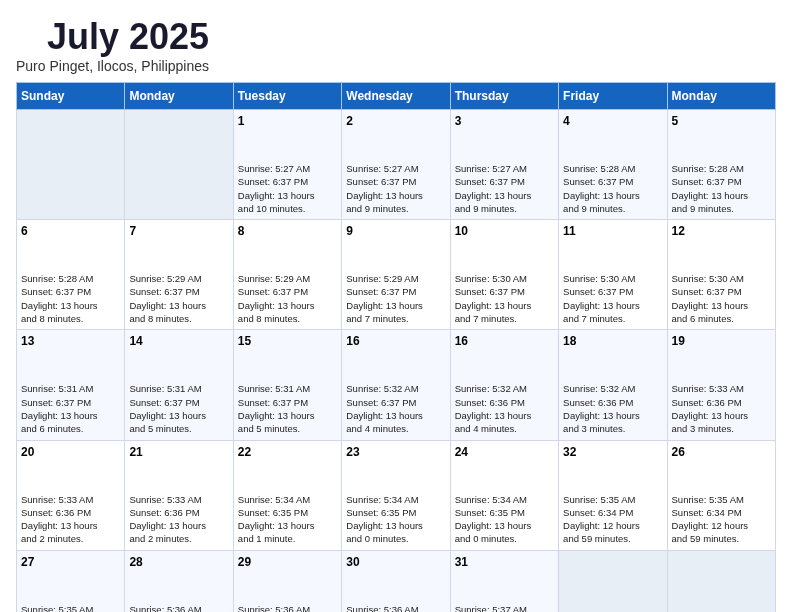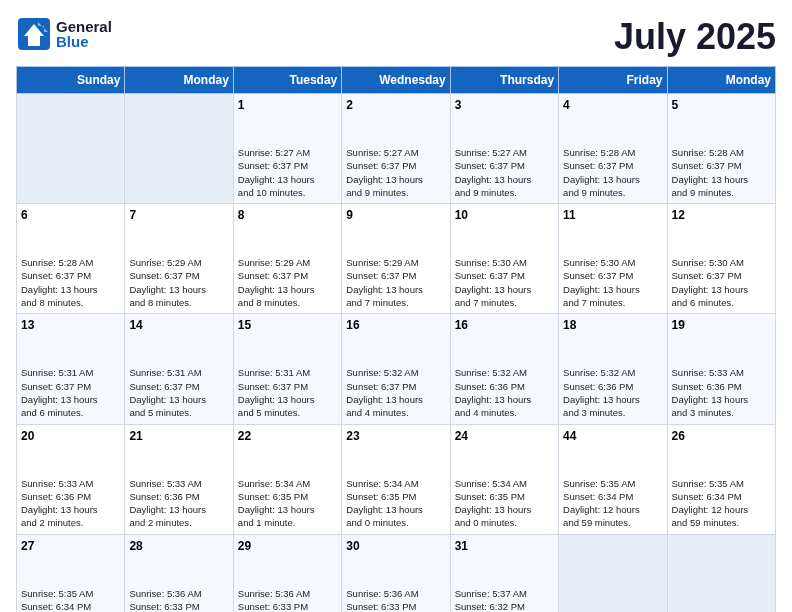--- a/index.html
+++ b/index.html
@@ -38,21 +38,21 @@
       width: 100%;
       border-collapse: collapse;
       font-size: 10.5px;
     }
     thead tr {
       background: #1565c0;
       color: #fff;
     }
     thead th {
       padding: 6px 4px;
-      text-align: right;
+      text-align: left;
       font-size: 12px;
       font-weight: bold;
       border: 1px solid #aac4e8;
     }
     tbody tr {
       vertical-align: top;
     }
     tbody td {
       border: 1px solid #d0d8e8;
       padding: 4px;
@@ -76,33 +76,23 @@
       margin-top: 34px;
     }
     .empty-cell {
       background: #e8eef5 !important;
     }
   </style>
 </head>
 <body>
 
 <div class="header">
-  <div class="logo-wrapper">
-    <svg width="36" height="36" viewBox="0 0 36 36">
-      <rect x="2" y="2" width="32" height="32" rx="4" fill="#1565c0"></rect>
-      <polygon points="18,8 28,20 24,20 24,30 12,30 12,20 8,20" fill="white"></polygon>
-      <polygon points="22,6 32,16 28,16 28,10 22,10" fill="#82b1ff"></polygon>
-    </svg>
-    <div>
-      <div style="font-size:15px;font-weight:bold;color:#1a1a2e;">General</div>
-      <div style="font-size:15px;font-weight:bold;color:#1565c0;margin-top:-2px;">Blue</div>
-    </div>
-  </div>
   <div class="title-area">
     <div class="month-title">July 2025</div>
+    <div class="location">Puro Pinget, Ilocos, Philippines</div>
   </div>
 </div>
 
 <table>
   <thead>
     <tr>
     <th>Sunday</th>
         <th>Monday</th>
         <th>Tuesday</th>
         <th>Wednesday</th>
@@ -283,21 +273,21 @@
 and 0 minutes.</div>
         </td>
         <td>
           <span class="day-num">24</span>
           <div class="day-info" style="white-space: pre-line;">Sunrise: 5:34 AM
 Sunset: 6:35 PM
 Daylight: 13 hours
 and 0 minutes.</div>
         </td>
         <td>
-          <span class="day-num">44</span>
+          <span class="day-num">32</span>
           <div class="day-info" style="white-space: pre-line;">Sunrise: 5:35 AM
 Sunset: 6:34 PM
 Daylight: 12 hours
 and 59 minutes.</div>
         </td>
         <td>
           <span class="day-num">26</span>
           <div class="day-info" style="white-space: pre-line;">Sunrise: 5:35 AM
 Sunset: 6:34 PM
 Daylight: 12 hours

